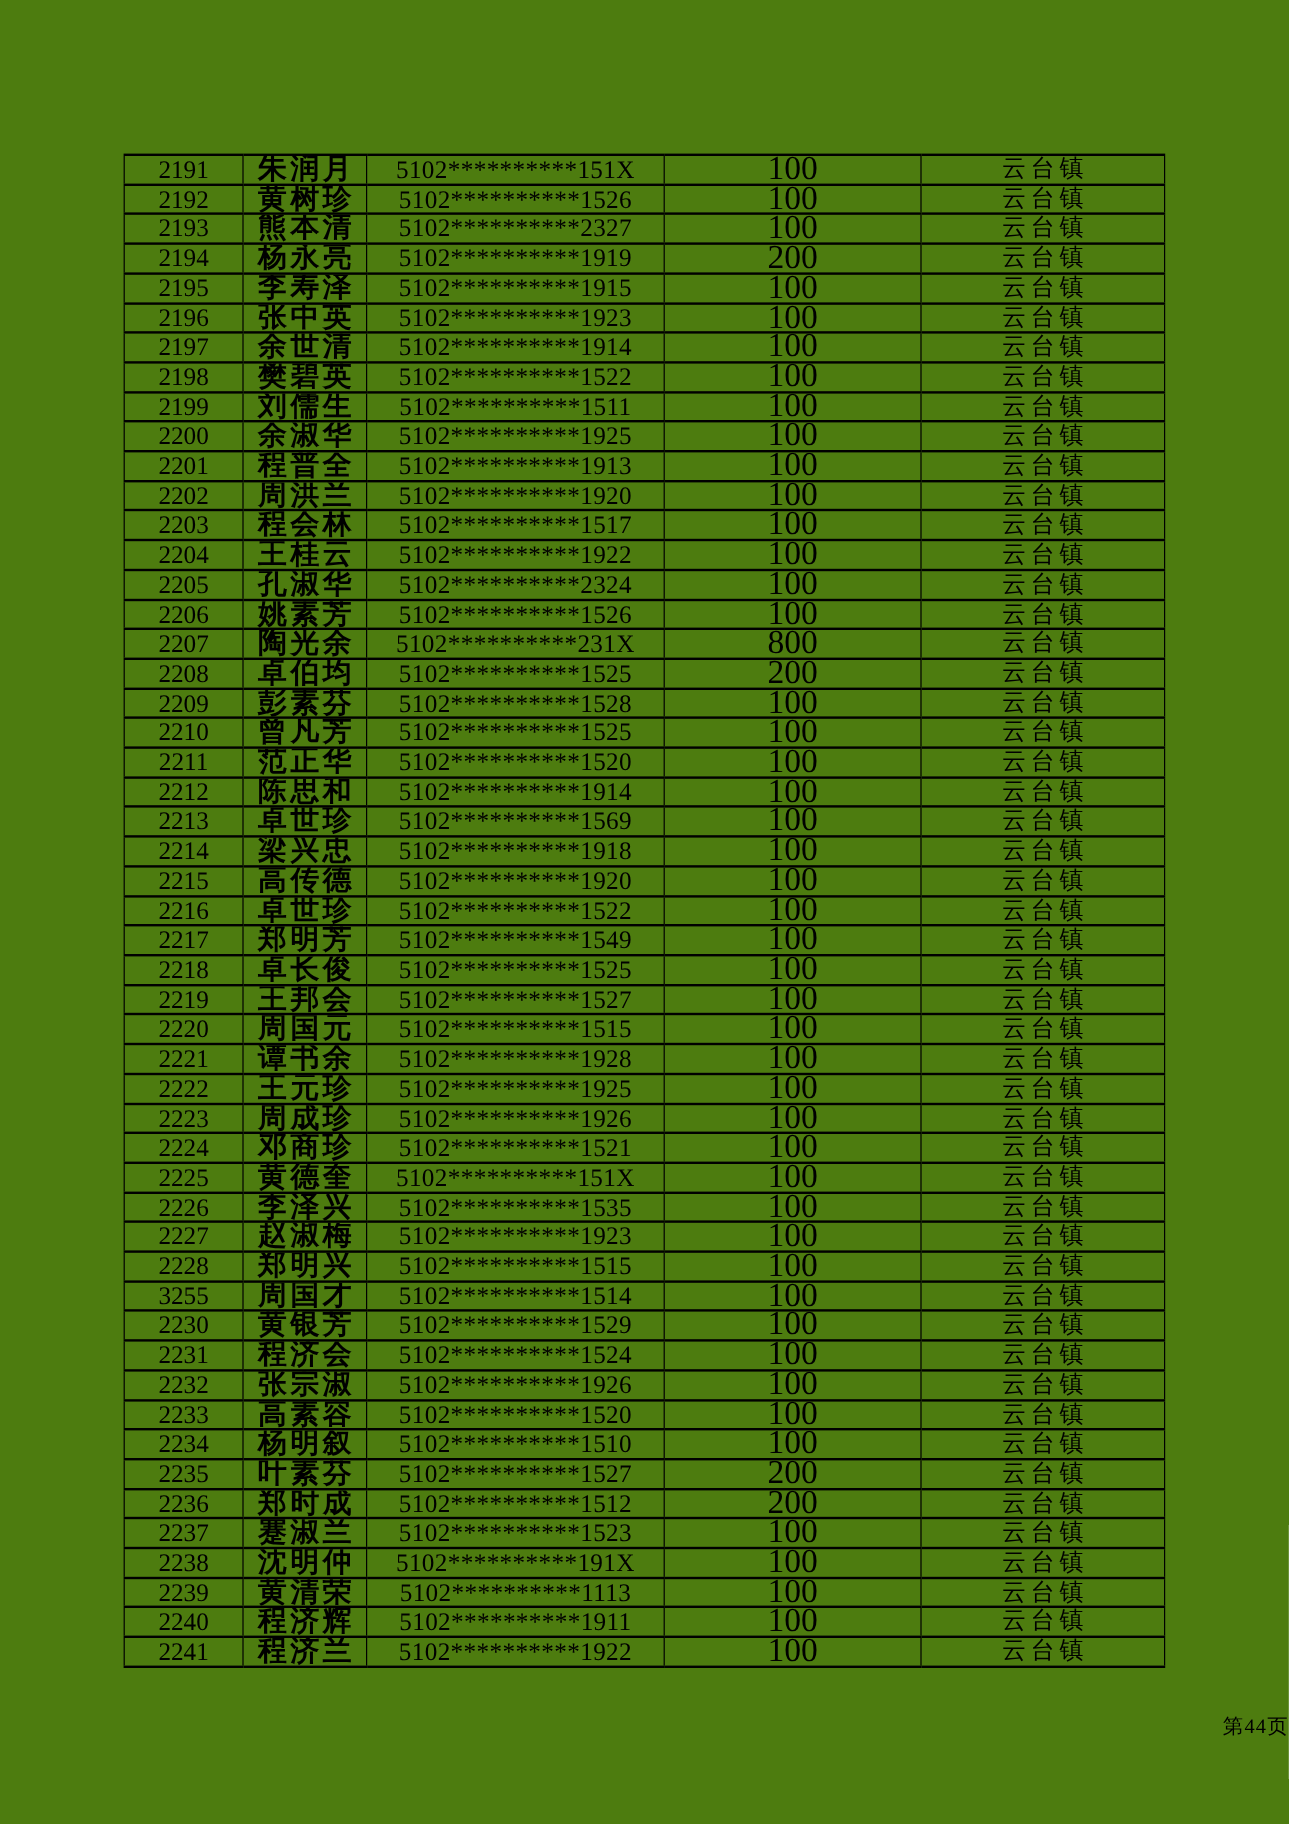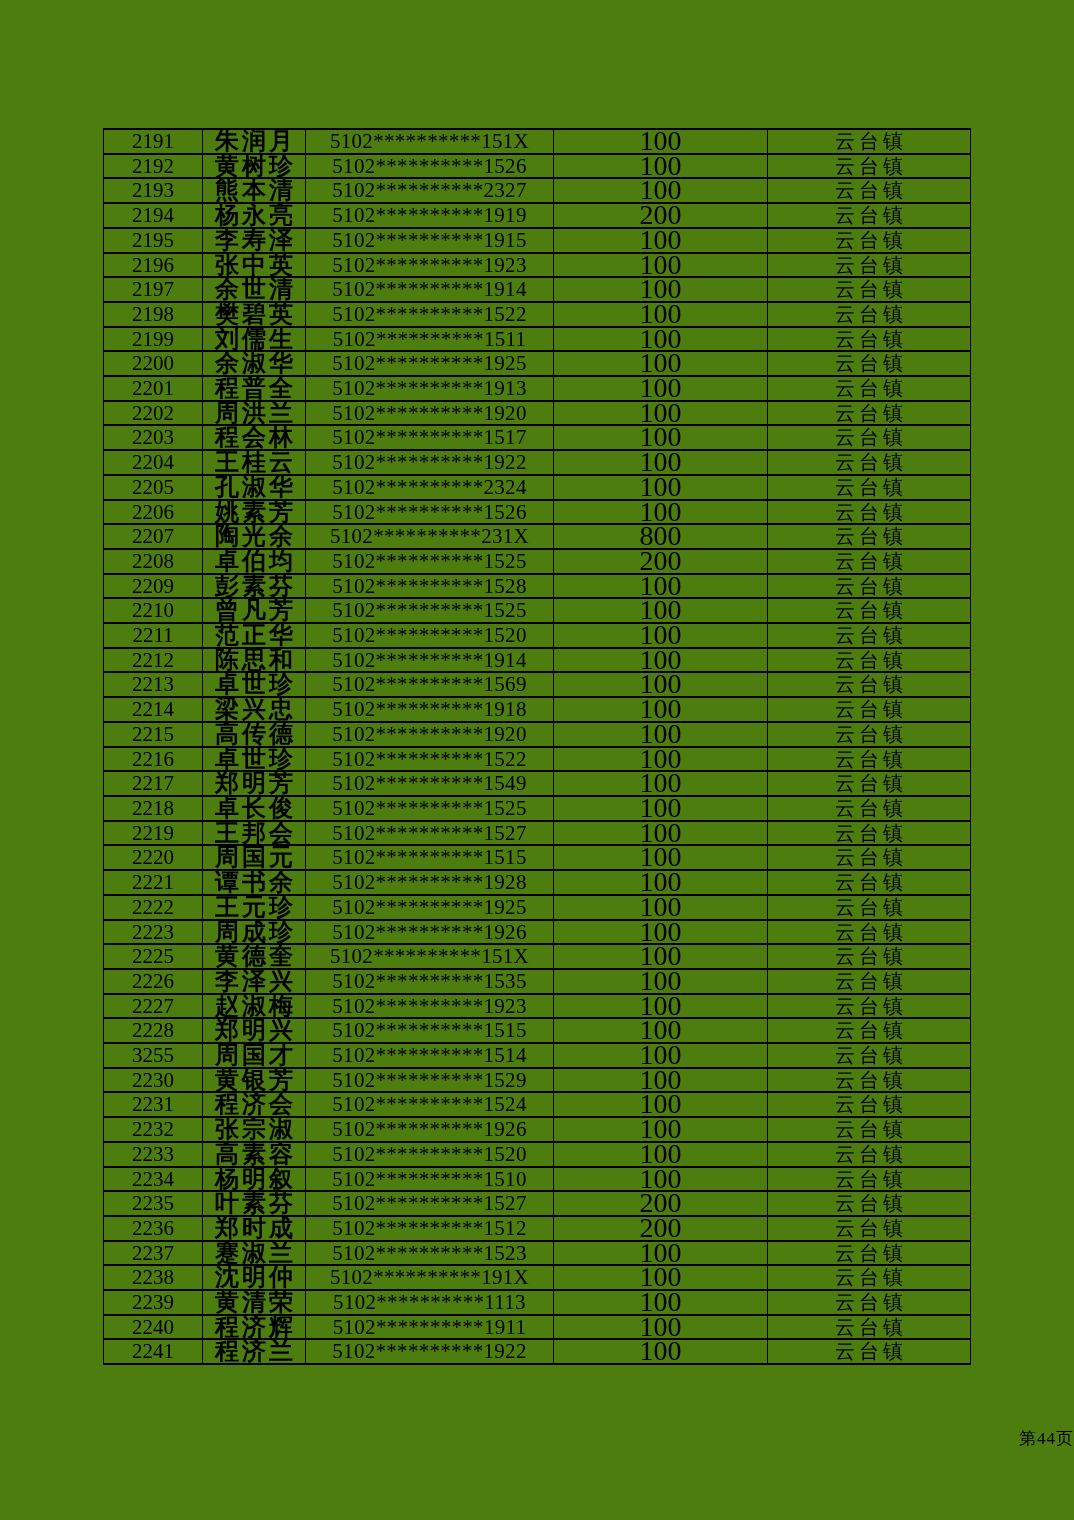--- a/index.html
+++ b/index.html
@@ -294,20 +294,27 @@
           <td class="c-town">云台镇</td>
         </tr>
         <tr>
           <td class="c-no">2223</td>
           <td class="c-name">周成珍</td>
           <td class="c-id">5102**********1926</td>
           <td class="c-amount">100</td>
           <td class="c-town">云台镇</td>
         </tr>
         <tr>
+          <td class="c-no">2224</td>
+          <td class="c-name">邓商珍</td>
+          <td class="c-id">5102**********1521</td>
+          <td class="c-amount">100</td>
+          <td class="c-town">云台镇</td>
+        </tr>
+        <tr>
           <td class="c-no">2225</td>
           <td class="c-name">黄德奎</td>
           <td class="c-id">5102**********151X</td>
           <td class="c-amount">100</td>
           <td class="c-town">云台镇</td>
         </tr>
         <tr>
           <td class="c-no">2226</td>
           <td class="c-name">李泽兴</td>
           <td class="c-id">5102**********1535</td>

